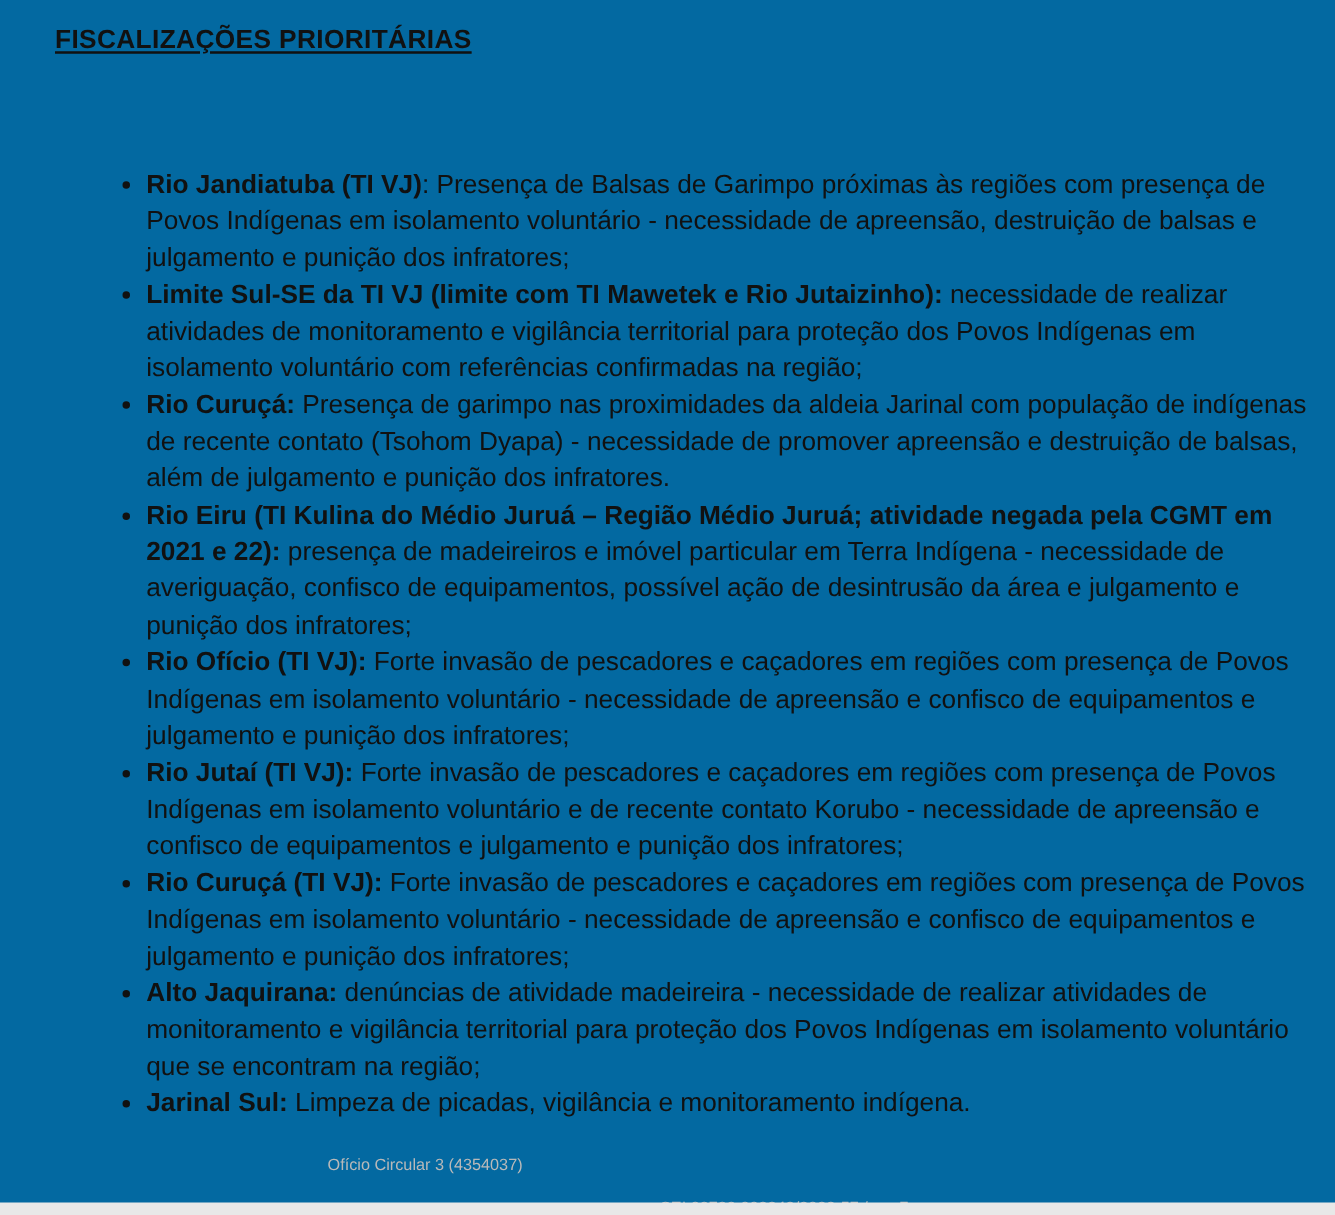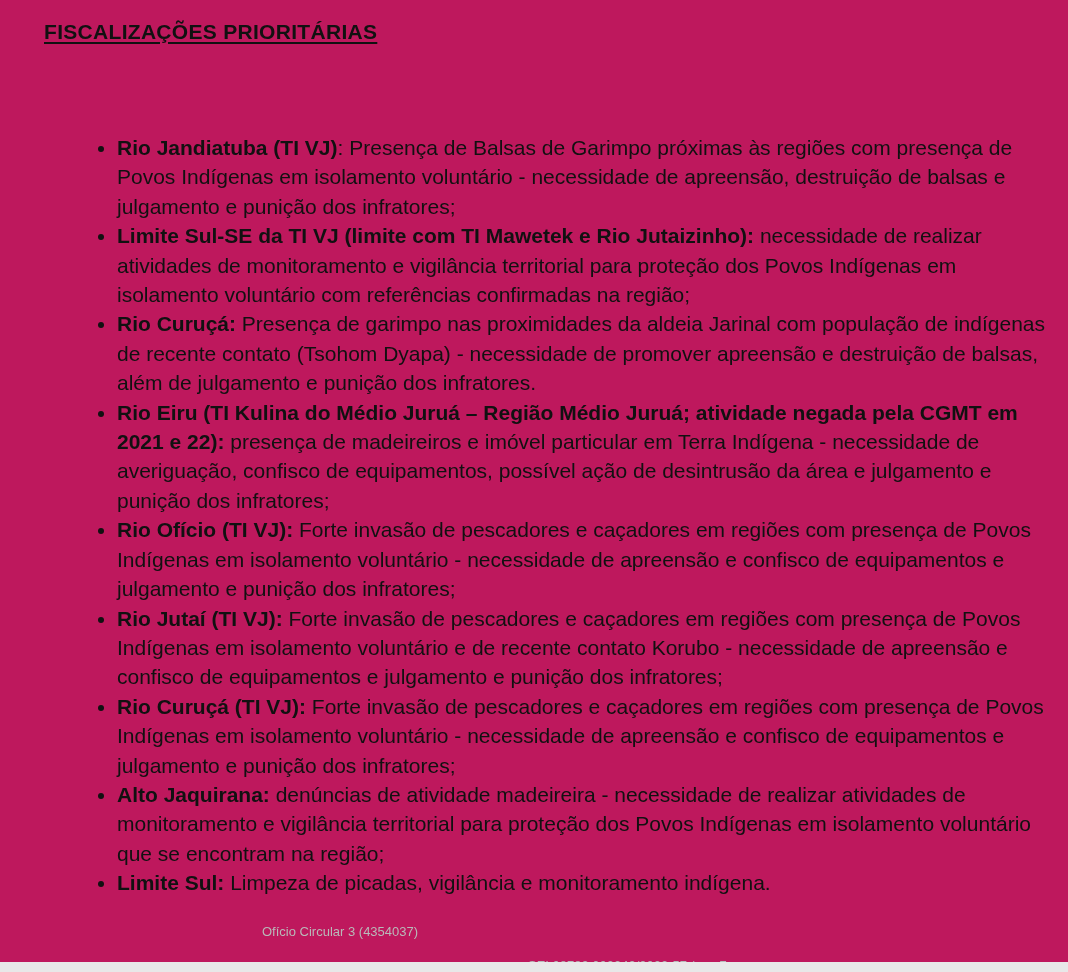--- a/index.html
+++ b/index.html
@@ -4,21 +4,21 @@
 <style>
   html, body {
     margin: 0;
     padding: 0;
     background: #ffffff;
   }
   .page {
     position: relative;
     width: 1068px;
     height: 972px;
-    background: #be185d;
+    background: #0369a1;
     overflow: hidden;
     font-family: "Liberation Sans", sans-serif;
     color: #111111;
   }
   .doc-title {
     position: absolute;
     left: 44px;
     top: 20px;
     margin: 0;
     font-size: 21px;
@@ -107,21 +107,21 @@
     <li>
       <span class="item-lead">Rio Jutaí (TI VJ):</span><span class="item-body"> Forte invasão de pescadores e caçadores em regiões com presença de Povos Indígenas em isolamento voluntário e de recente contato Korubo - necessidade de apreensão e confisco de equipamentos e julgamento e punição dos infratores;</span>
     </li>
     <li>
       <span class="item-lead">Rio Curuçá (TI VJ):</span><span class="item-body"> Forte invasão de pescadores e caçadores em regiões com presença de Povos Indígenas em isolamento voluntário - necessidade de apreensão e confisco de equipamentos e julgamento e punição dos infratores;</span>
     </li>
     <li>
       <span class="item-lead">Alto Jaquirana:</span><span class="item-body"> denúncias de atividade madeireira - necessidade de realizar atividades de monitoramento e vigilância territorial para proteção dos Povos Indígenas em isolamento voluntário que se encontram na região;</span>
     </li>
     <li>
-      <span class="item-lead">Limite Sul:</span><span class="item-body"> Limpeza de picadas, vigilância e monitoramento indígena.</span>
+      <span class="item-lead">Jarinal Sul:</span><span class="item-body"> Limpeza de picadas, vigilância e monitoramento indígena.</span>
     </li>
   </ul>
 
   <div class="doc-footer">
     <span class="footer-doc-ref">Ofício Circular 3 (4354037)</span>
     <span class="footer-sei-ref">SEI 08782.003342/2022-57 / pg. 7</span>
   </div>
 
   <div class="page-edge-bar"></div>
 

